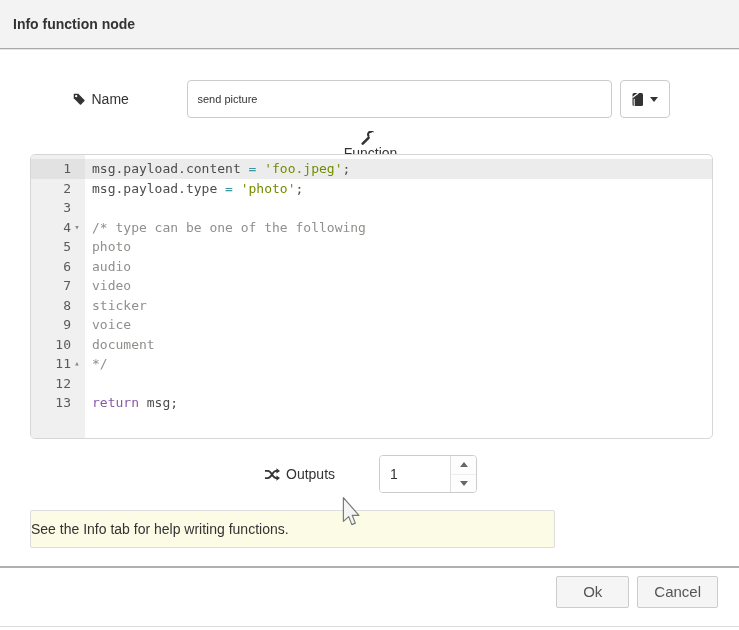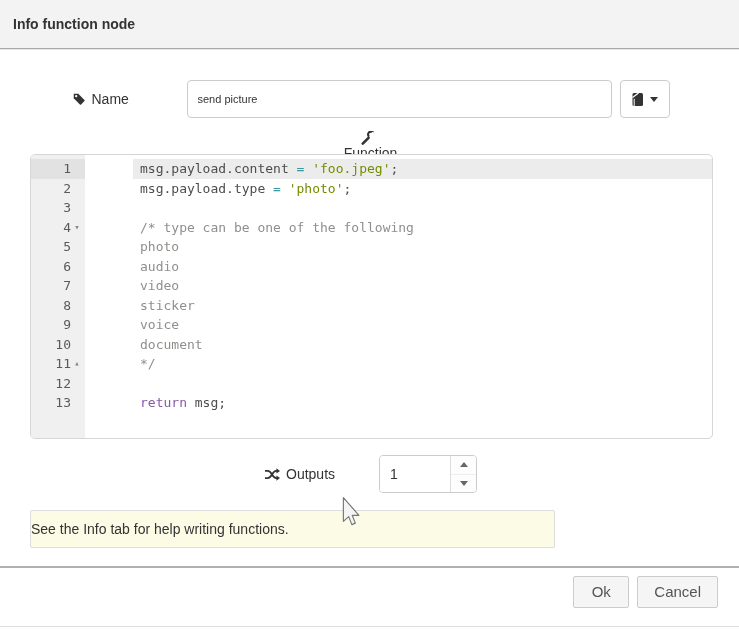--- a/index.html
+++ b/index.html
@@ -58,21 +58,21 @@
   .gutter-cell {
     height:19.5px; line-height:19.5px; color:#5a5a5a;
     display:flex; justify-content:flex-end; align-items:center;
     padding-right:2px;
   }
   .gutter-cell.active { background:#e2e2e2; }
   .gutter-cell .num { text-align:right; }
   .gutter-cell .fold { width:12px; font-size:9px; color:#888; text-align:center; }
   .code-area { position:absolute; left:54px; right:0; top:0; bottom:0; padding-top:4px; }
   .code-line {
-    height:19.5px; line-height:19.5px; white-space:pre; padding-left:7px;margin-left:48px;
+    height:19.5px; line-height:19.5px; white-space:pre; padding-left:7px;
   }
   .code-line.active { background:#ececec; }
   .tok-identifier { color:#4d4d4c; }
   .tok-operator   { color:#3e999f; }
   .tok-string     { color:#718c00; }
   .tok-comment    { color:#8e908c; }
   .tok-keyword    { color:#8959a8; }
 
   
   .row-outputs { margin-top:16px; }
@@ -103,21 +103,21 @@
     position:absolute; left:0; right:0; top:566px; height:49px;
     border-top:2px solid #b0b0b0; background:#fff;
     display:flex; justify-content:flex-end; align-items:center;
     gap:8px; padding-right:21px;
   }
   .dlg-btn {
     height:32px; background:#f5f5f5; border:1px solid #ccc; border-radius:2px;
     font-family:"Liberation Sans", sans-serif; font-size:15px; color:#555;
     padding:0 16px; cursor:pointer;
   }
-  .btn-ok { width:56px; padding:0; }
+  .btn-ok { width:73px; padding:0; }
   .bottom-edge { position:absolute; left:0; right:0; top:626px; height:1px; background:#ddd; }
 
   .mouse-cursor { position:absolute; left:342px; top:497px; pointer-events:none; }
   .icn svg { display:block; }
 </style>
 </head>
 <body>
 
 <div class="dialog">
 

